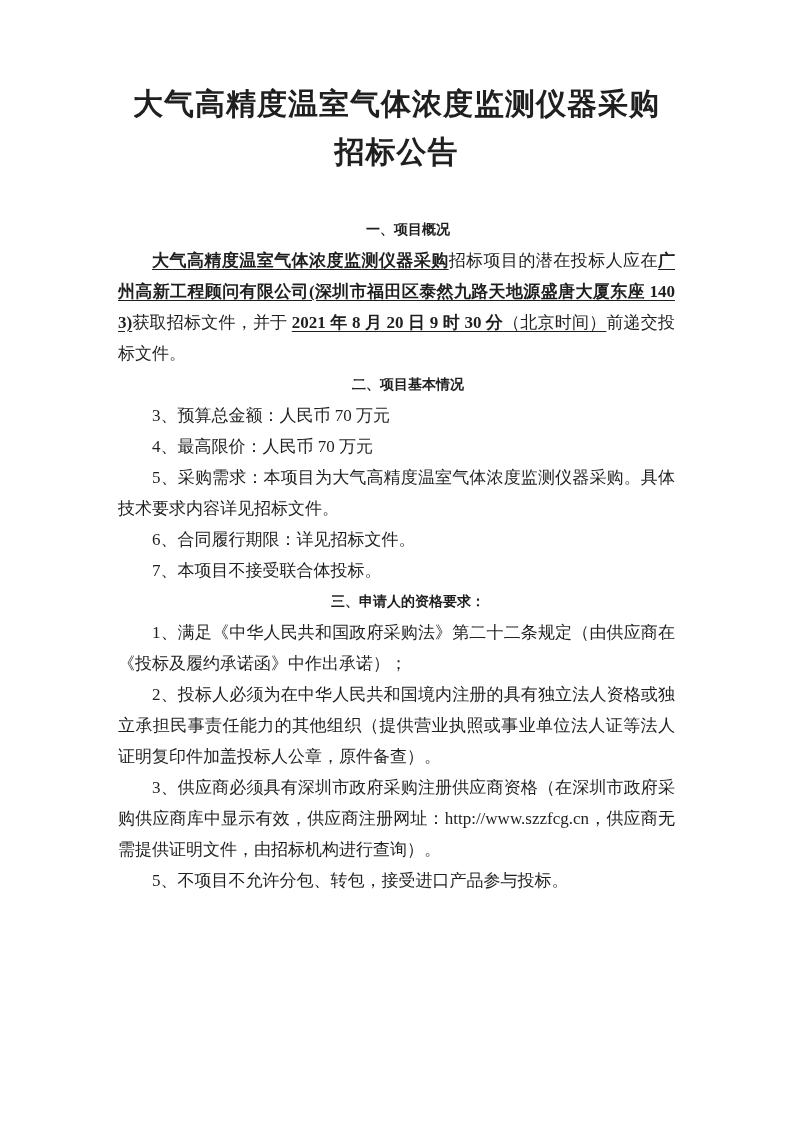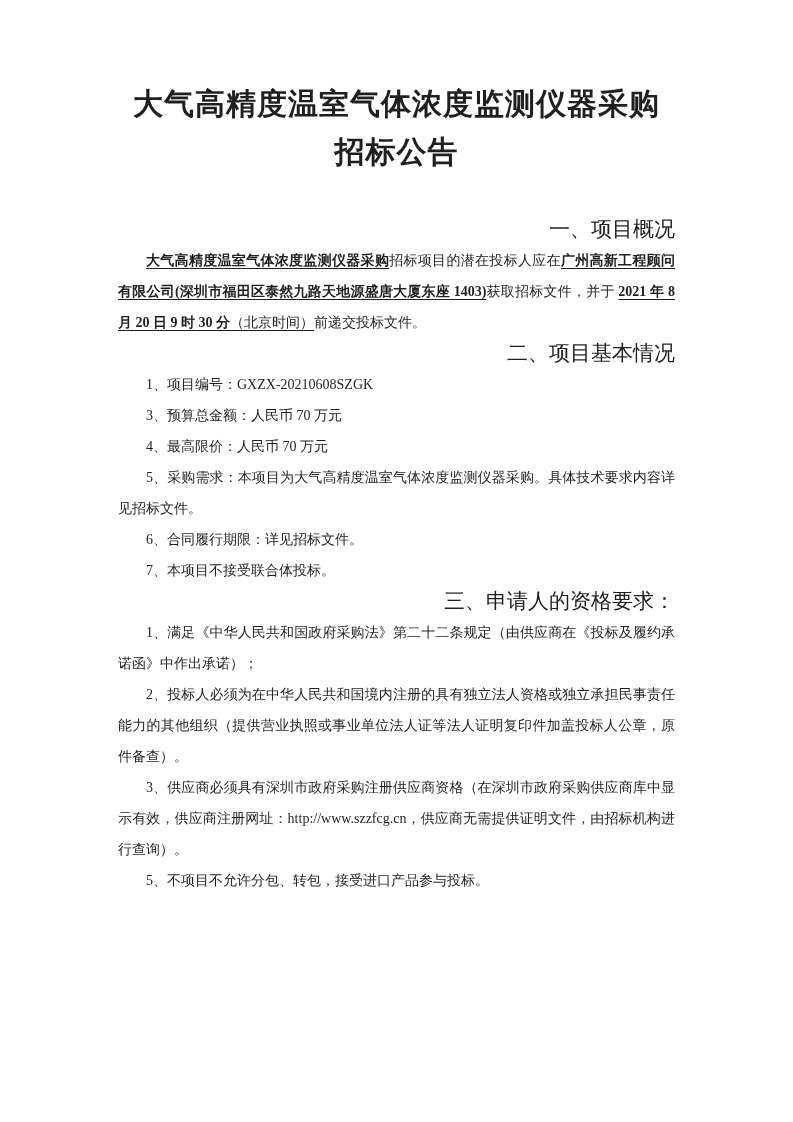--- a/index.html
+++ b/index.html
@@ -19,48 +19,47 @@
     line-height: 48px;
     font-weight: bold;
     text-align: center;
     letter-spacing: 1px;
   }
   .doc-body {
     margin: 38px 118px 0 118px; 
   }
   .doc-body p {
     margin: 0;
-    font-size: 14px;
+    font-size: 17px;
     line-height: 31px;
     text-align: justify;
     text-justify: inter-character;
     word-break: break-all;
   }
   p.h {
-    font-size: 21px;
-    font-weight: normal;
+    font-size: 14px;
+    font-weight: bold;
     text-indent: 1.65em;
-    text-align: right;
+    text-align: center;
   }
   p.para { text-indent: 2em; }
   .b { font-weight: bold; }
   .u { text-decoration: underline; text-underline-offset: 3px; }
 </style>
 </head>
 <body>
 
 <div class="page">
   <h1 class="title">大气高精度温室气体浓度监测仪器采购招标公告</h1>
 
   <div class="doc-body">
     <p class="h">一、项目概况</p>
     <p class="para"><span class="b u">大气高精度温室气体浓度监测仪器采购</span><span>招标项目的潜在投标人应在</span><span class="b u">广州高新工程顾问有限公司(深圳市福田区泰然九路天地源盛唐大厦东座 1403)</span><span>获取招标文件，并于 </span><span class="b u">2021 年 8 月 20 日 9 时 30 分</span><span class="u">（北京时间）</span><span>前递交投标文件。</span></p>
 
     <p class="h">二、项目基本情况</p>
-    <p class="para">1、项目编号：GXZX-20210608SZGK</p>
     <p class="para">3、预算总金额：人民币 70 万元</p>
     <p class="para">4、最高限价：人民币 70 万元</p>
     <p class="para">5、采购需求：本项目为大气高精度温室气体浓度监测仪器采购。具体技术要求内容详见招标文件。</p>
     <p class="para">6、合同履行期限：详见招标文件。</p>
     <p class="para">7、本项目不接受联合体投标。</p>
 
     <p class="h">三、申请人的资格要求：</p>
     <p class="para">1、满足《中华人民共和国政府采购法》第二十二条规定（由供应商在《投标及履约承诺函》中作出承诺）；</p>
     <p class="para">2、投标人必须为在中华人民共和国境内注册的具有独立法人资格或独立承担民事责任能力的其他组织（提供营业执照或事业单位法人证等法人证明复印件加盖投标人公章，原件备查）。</p>
     <p class="para">3、供应商必须具有深圳市政府采购注册供应商资格（在深圳市政府采购供应商库中显示有效，供应商注册网址：http://www.szzfcg.cn，供应商无需提供证明文件，由招标机构进行查询）。</p>

